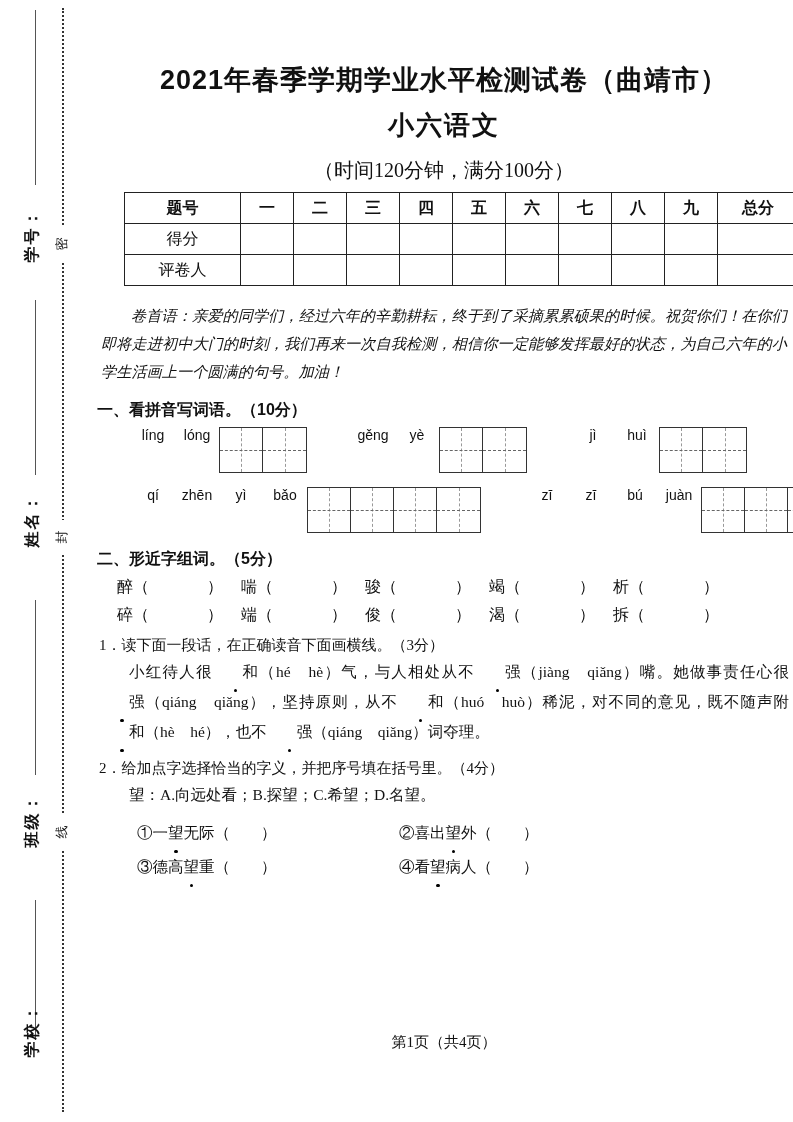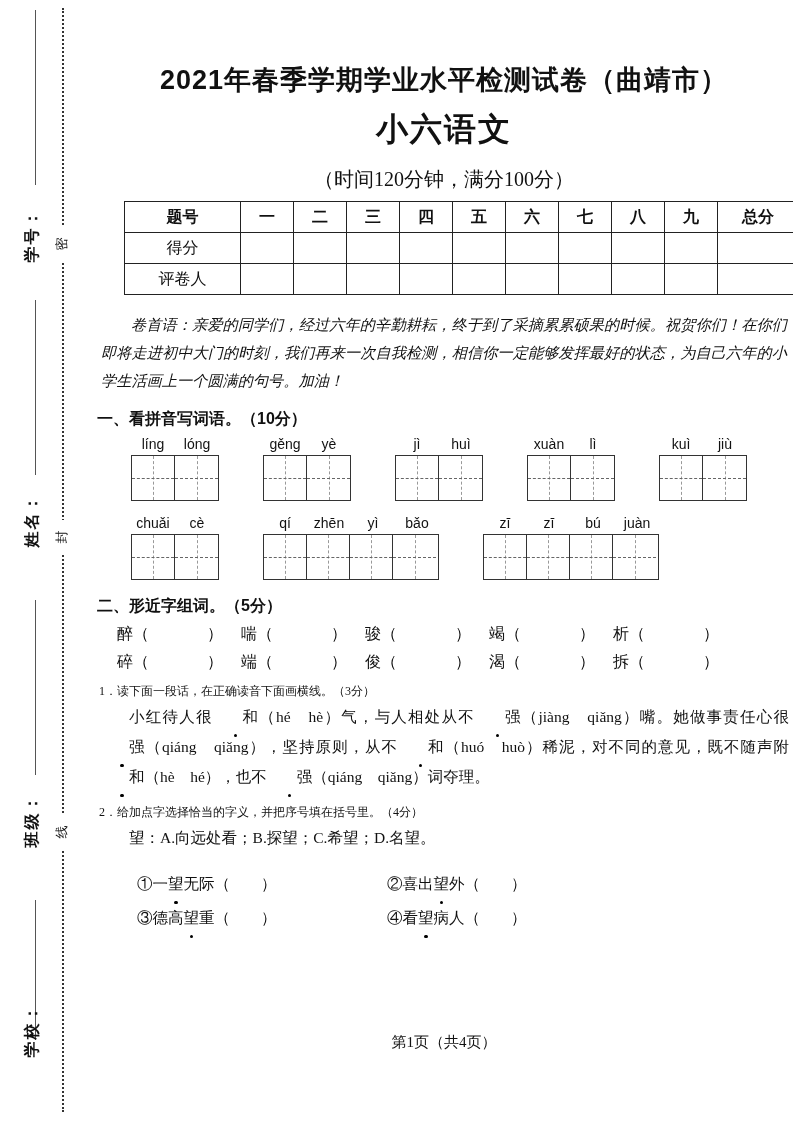--- a/index.html
+++ b/index.html
@@ -74,21 +74,21 @@
     font-family: "Liberation Sans", "DejaVu Sans", sans-serif;
     font-weight: bold;
     font-size: 27px;
     letter-spacing: 1px;
     margin-top: 62px;
   }
   .title-sub {
     text-align: center;
     font-family: "Liberation Sans", "DejaVu Sans", sans-serif;
     font-weight: bold;
-    font-size: 32px;
+    font-size: 26px;
     letter-spacing: 2px;
     margin-top: 10px;
   }
   .title-meta {
     text-align: center;
     font-size: 20px;
     margin-top: 14px;
     font-family: "Liberation Serif", "DejaVu Serif", serif;
   }
 
@@ -129,32 +129,32 @@
 
   
   .sec-heading {
     font-family: "Liberation Sans", "DejaVu Sans", sans-serif;
     font-weight: bold;
     font-size: 16px;
     margin: 14px 0 4px 2px;
   }
   .q-heading {
     font-family: "Liberation Serif", "DejaVu Serif", serif;
-    font-size: 12px;
+    font-size: 15px;
     margin: 10px 0 2px 4px;
   }
 
   
   .pinyin-row {
     display: flex;
     align-items: flex-end;
     margin: 6px 0 0 16px;
     gap: 24px;
   }
-  .pinyin-group { display: flex; flex-direction: column; padding-left: 20px; }
+  .pinyin-group { display: flex; flex-direction: row; padding-left: 20px; }
   .pinyin-labels {
     display: flex;
     font-family: "Liberation Sans", "DejaVu Sans", sans-serif;
     font-size: 14px;
     margin-bottom: 3px;
   }
   .pinyin-labels span {
     width: 44px;
     text-align: center;
     white-space: nowrap;
@@ -219,24 +219,25 @@
     left: 50%;
     bottom: -5px;
     width: 3.5px; height: 3.5px;
     margin-left: -1.75px;
     border-radius: 50%;
     background: #000;
   }
 
   .answer-row {
     display: flex;
-    margin: 16px 0 0 42px;
+    margin: 8px 0 0 42px;
     font-family: "Liberation Serif", "DejaVu Serif", serif;
     font-size: 15.5px;
     line-height: 30px;
+    gap: 12px;
   }
   .answer-cell { width: 250px; white-space: nowrap; }
 
   
   .page-footer {
     position: absolute;
     left: 0; right: 0;
     top: 1033px;
     text-align: center;
     font-family: "Liberation Serif", "DejaVu Serif", serif;
@@ -369,30 +370,20 @@
       <div class="grid-box">
         <div class="grid-cell"></div>
         <div class="grid-cell"></div>
       </div>
     </div>
   </div>
 
   <div class="pinyin-row" style="margin-top:14px;">
     <div class="pinyin-group">
       <div class="pinyin-labels">
-        <span>chuǎi</span>
-        <span>cè</span>
-      </div>
-      <div class="grid-box">
-        <div class="grid-cell"></div>
-        <div class="grid-cell"></div>
-      </div>
-    </div>
-    <div class="pinyin-group">
-      <div class="pinyin-labels">
         <span>qí</span>
         <span>zhēn</span>
         <span>yì</span>
         <span>bǎo</span>
       </div>
       <div class="grid-box">
         <div class="grid-cell"></div>
         <div class="grid-cell"></div>
         <div class="grid-cell"></div>
         <div class="grid-cell"></div>

